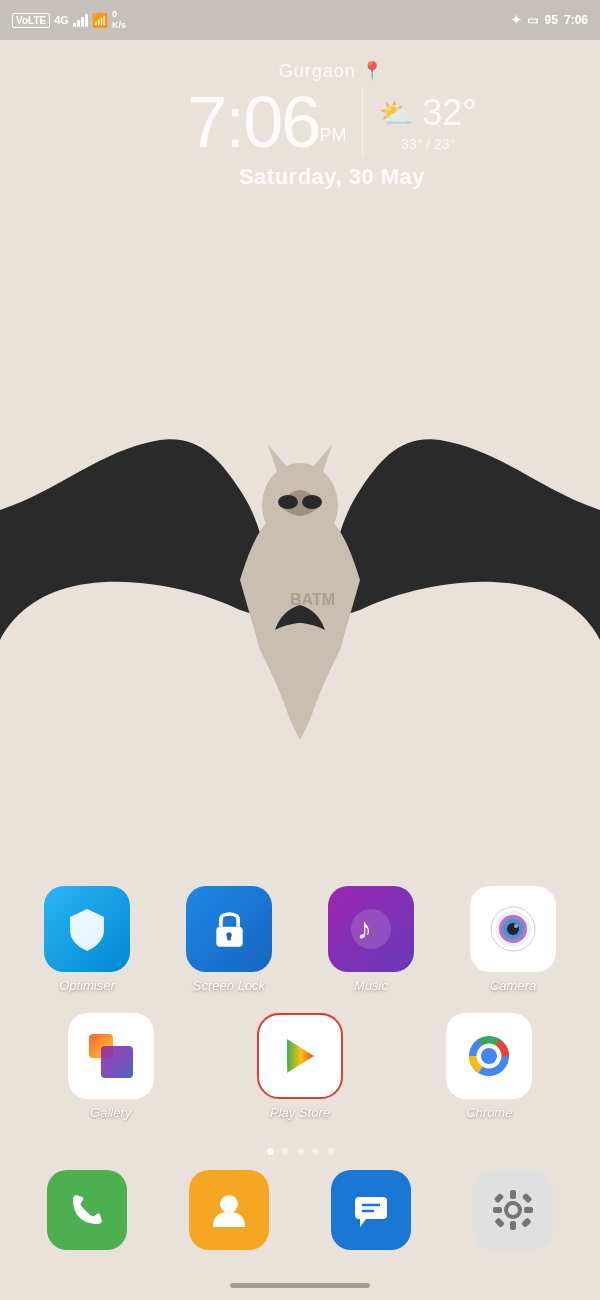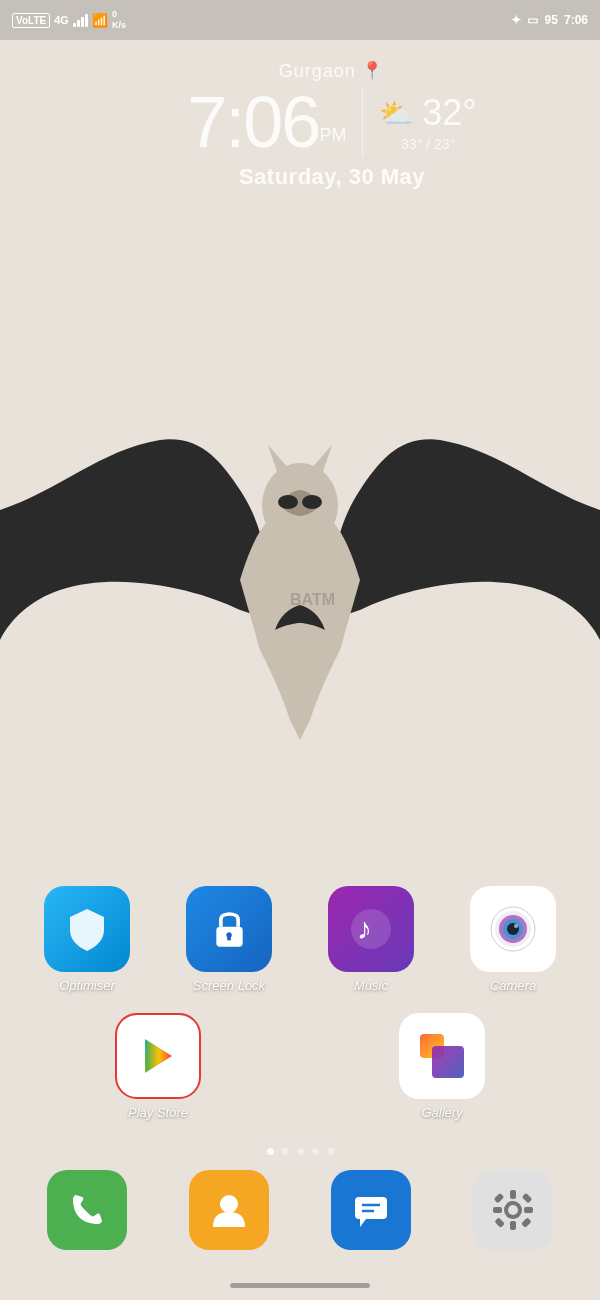--- a/index.html
+++ b/index.html
@@ -421,48 +421,20 @@
           <circle cx="26" cy="26" r="6" fill="#1a252f"></circle>
           <circle cx="29" cy="23" r="2" fill="white" opacity="0.6"></circle>
         </svg>
       </div>
       <span class="app-label">Camera</span>
     </div>
   </div>
 
   <div class="app-row">
 
-
-    <div class="app-item">
-      <div class="app-icon-wrap icon-playstore selected-border">
-        <svg width="50" height="50" viewBox="0 0 50 50">
-          <polygon points="10,8 42,25 10,42" fill="none"></polygon>
-
-          <path d="M12,8 L12,42 L38,25 Z" fill="url(#playGrad)"></path>
-          <defs>
-            <linearGradient id="playGrad" x1="0%" y1="0%" x2="100%" y2="100%">
-              <stop offset="0%" style="stop-color:#00BCD4"></stop>
-              <stop offset="33%" style="stop-color:#4CAF50"></stop>
-              <stop offset="66%" style="stop-color:#FFC107"></stop>
-              <stop offset="100%" style="stop-color:#F44336"></stop>
-            </linearGradient>
-          </defs>
-
-          <path d="M13,9 L13,41 L39,25 Z" fill="url(#pg2)"></path>
-          <defs>
-            <linearGradient id="pg2" x1="0%" y1="0%" x2="100%" y2="0%">
-              <stop offset="0%" style="stop-color:#4CAF50"></stop>
-              <stop offset="50%" style="stop-color:#FFC107"></stop>
-              <stop offset="100%" style="stop-color:#F44336"></stop>
-            </linearGradient>
-          </defs>
-        </svg>
-      </div>
-      <span class="app-label">Play Store</span>
-    </div>
 
     <div class="app-item">
       <div class="app-icon-wrap icon-gallery">
         <svg width="60" height="60" viewBox="0 0 60 60">
           <defs>
             <linearGradient id="gal1" x1="0%" y1="0%" x2="100%" y2="100%">
               <stop offset="0%" style="stop-color:#FF5722"></stop>
               <stop offset="100%" style="stop-color:#FFC107"></stop>
             </linearGradient>
             <linearGradient id="gal2" x1="0%" y1="0%" x2="100%" y2="100%">
@@ -470,20 +442,70 @@
               <stop offset="100%" style="stop-color:#3F51B5"></stop>
             </linearGradient>
           </defs>
           <rect x="8" y="8" width="24" height="24" rx="4" fill="url(#gal1)" opacity="0.9"></rect>
           <rect x="20" y="20" width="32" height="32" rx="4" fill="url(#gal2)" opacity="0.9"></rect>
         </svg>
       </div>
       <span class="app-label">Gallery</span>
     </div>
 
+    <div class="app-item">
+      <div class="app-icon-wrap icon-playstore selected-border">
+        <svg width="50" height="50" viewBox="0 0 50 50">
+          <polygon points="10,8 42,25 10,42" fill="none"></polygon>
+
+          <path d="M12,8 L12,42 L38,25 Z" fill="url(#playGrad)"></path>
+          <defs>
+            <linearGradient id="playGrad" x1="0%" y1="0%" x2="100%" y2="100%">
+              <stop offset="0%" style="stop-color:#00BCD4"></stop>
+              <stop offset="33%" style="stop-color:#4CAF50"></stop>
+              <stop offset="66%" style="stop-color:#FFC107"></stop>
+              <stop offset="100%" style="stop-color:#F44336"></stop>
+            </linearGradient>
+          </defs>
+
+          <path d="M13,9 L13,41 L39,25 Z" fill="url(#pg2)"></path>
+          <defs>
+            <linearGradient id="pg2" x1="0%" y1="0%" x2="100%" y2="0%">
+              <stop offset="0%" style="stop-color:#4CAF50"></stop>
+              <stop offset="50%" style="stop-color:#FFC107"></stop>
+              <stop offset="100%" style="stop-color:#F44336"></stop>
+            </linearGradient>
+          </defs>
+        </svg>
+      </div>
+      <span class="app-label">Play Store</span>
+    </div>
+
+    <div class="app-item">
+      <div class="app-icon-wrap icon-chrome">
+        <svg width="56" height="56" viewBox="0 0 56 56">
+          <circle cx="28" cy="28" r="20" fill="#4285F4"></circle>
+
+          <path d="M28,28 L48,28 A20,20 0 0,0 38,11.3 Z" fill="#EA4335"></path>
+
+          <path d="M28,28 L38,11.3 A20,20 0 0,0 18,11.3 Z" fill="#34A853"></path>
+
+          <path d="M28,28 L8,28 A20,20 0 0,0 18,44.7 Z" fill="#FBBC05"></path>
+
+          <path d="M28,28 L18,44.7 A20,20 0 0,0 38,44.7 Z" fill="#4285F4"></path>
+
+          <circle cx="28" cy="28" r="11" fill="white"></circle>
+
+          <circle cx="28" cy="28" r="8" fill="#4285F4"></circle>
+
+          <circle cx="28" cy="28" r="11" fill="none" stroke="white" stroke-width="3"></circle>
+        </svg>
+      </div>
+      <span class="app-label">Chrome</span>
+    </div>
   </div>
 </div>
 
 <div class="page-dots">
   <div class="dot active"></div>
   <div class="dot"></div>
   <div class="dot"></div>
   <div class="dot"></div>
   <div class="dot"></div>
 </div>

